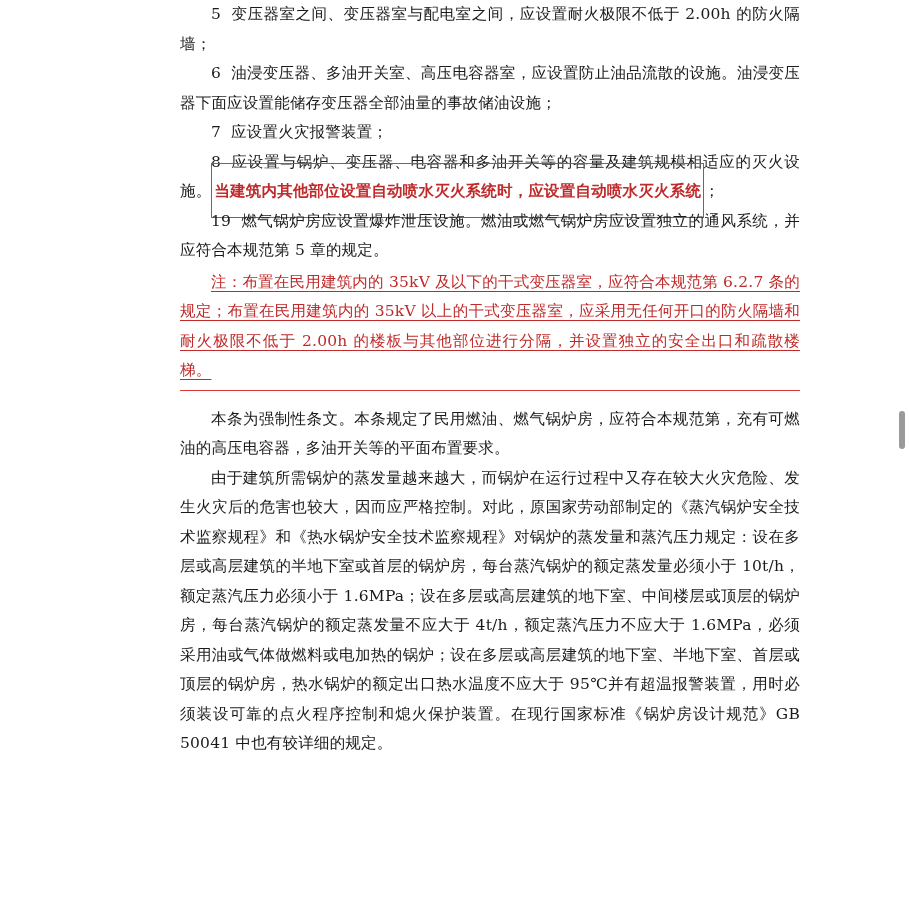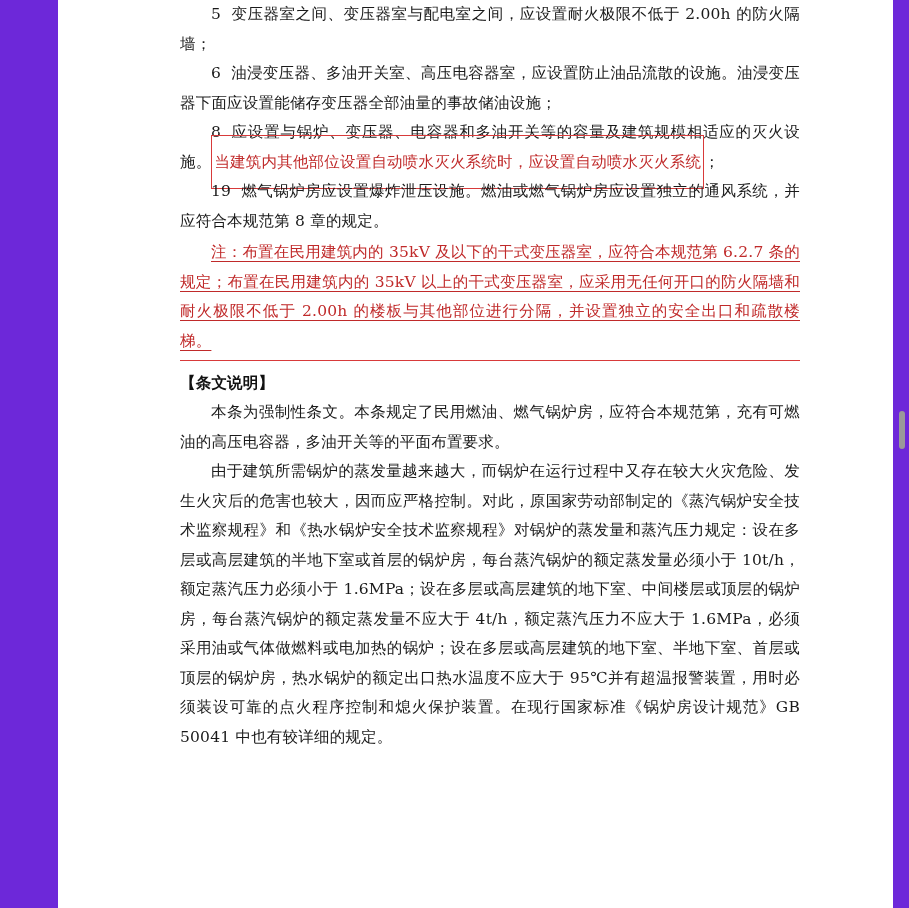--- a/index.html
+++ b/index.html
@@ -4,21 +4,21 @@
 <style>
   html, body {
     margin: 0;
     padding: 0;
     background: #c9c9c9;
   }
   #page {
     position: relative;
     width: 909px;
     height: 908px;
-    background: #6d28d9;
+    background: #ffffff;
     overflow: hidden;
     font-family: "DejaVu Serif", "Liberation Serif", serif;
   }
   .sheet {
     position: absolute;
     left: 58px;
     top: 0;
     width: 835px;
     height: 908px;
     background: #ffffff;
@@ -43,30 +43,31 @@
   }
   p.hang {
     text-indent: 0;
   }
   .redbox {
     border: 1px solid #d83a3a;
     color: #c02a2a;
     padding: 17px 2px;
     display: inline;
     line-height: 22px;
+    font-weight: bold;
   }
   .rednote {
     color: #c02a2a;
     text-decoration: underline;
     text-decoration-color: #c02a2a;
     text-underline-offset: 4px;
   }
   .note-block {
     margin-top: 2px;
-    margin-bottom: 7px;
+    margin-bottom: 14px;
     padding-bottom: 4px;
     border-bottom: 1px solid #d83a3a;
   }
   .heading {
     font-weight: bold;
     font-size: 15.5px;
     line-height: 30px;
     color: #111;
   }
   .scrollbar {
@@ -88,35 +89,37 @@
     <div class="content">
 
       <p class="ind">
         <span>5</span><span class="gap"></span><span>变压器室之间、变压器室与配电室之间，应设置耐火极限不低于 2.00h 的防火隔墙；</span>
       </p>
 
       <p class="ind">
         <span>6</span><span class="gap"></span><span>油浸变压器、多油开关室、高压电容器室，应设置防止油品流散的设施。油浸变压器下面应设置能储存变压器全部油量的事故储油设施；</span>
       </p>
 
+      <p class="ind">
+        <span>7</span><span class="gap"></span><span>应设置火灾报警装置；</span>
+      </p>
 
       <p class="ind">
         <span>8</span><span class="gap"></span><span>应设置与锅炉、变压器、电容器和多油开关等的容量及建筑规模相适应的灭火设施。</span><span class="redbox">当建筑内其他部位设置自动喷水灭火系统时，应设置自动喷水灭火系统</span><span>；</span>
       </p>
 
 
       <p class="ind">
-        <span>19</span><span class="gap"></span><span>燃气锅炉房应设置爆炸泄压设施。燃油或燃气锅炉房应设置独立的通风系统，并应符合本规范第 8 章的规定。</span>
+        <span>19</span><span class="gap"></span><span>燃气锅炉房应设置爆炸泄压设施。燃油或燃气锅炉房应设置独立的通风系统，并应符合本规范第 5 章的规定。</span>
       </p>
 
       <div class="note-block">
         <p class="ind rednote">注：布置在民用建筑内的 35kV 及以下的干式变压器室，应符合本规范第 6.2.7 条的规定；布置在民用建筑内的 35kV 以上的干式变压器室，应采用无任何开口的防火隔墙和耐火极限不低于 2.00h 的楼板与其他部位进行分隔，并设置独立的安全出口和疏散楼梯。</p>
       </div>
 
-      <p class="heading hang">【条文说明】</p>
 
       <p class="ind">本条为强制性条文。本条规定了民用燃油、燃气锅炉房，应符合本规范第，充有可燃油的高压电容器，多油开关等的平面布置要求。</p>
       <p class="ind">由于建筑所需锅炉的蒸发量越来越大，而锅炉在运行过程中又存在较大火灾危险、发生火灾后的危害也较大，因而应严格控制。对此，原国家劳动部制定的《蒸汽锅炉安全技术监察规程》和《热水锅炉安全技术监察规程》对锅炉的蒸发量和蒸汽压力规定：设在多层或高层建筑的半地下室或首层的锅炉房，每台蒸汽锅炉的额定蒸发量必须小于 10t/h，额定蒸汽压力必须小于 1.6MPa；设在多层或高层建筑的地下室、中间楼层或顶层的锅炉房，每台蒸汽锅炉的额定蒸发量不应大于 4t/h，额定蒸汽压力不应大于 1.6MPa，必须采用油或气体做燃料或电加热的锅炉；设在多层或高层建筑的地下室、半地下室、首层或顶层的锅炉房，热水锅炉的额定出口热水温度不应大于 95℃并有超温报警装置，用时必须装设可靠的点火程序控制和熄火保护装置。在现行国家标准《锅炉房设计规范》GB 50041 中也有较详细的规定。</p>
 
     </div>
   </div>
 
   <div class="scrollbar"></div>
 </div>
 

